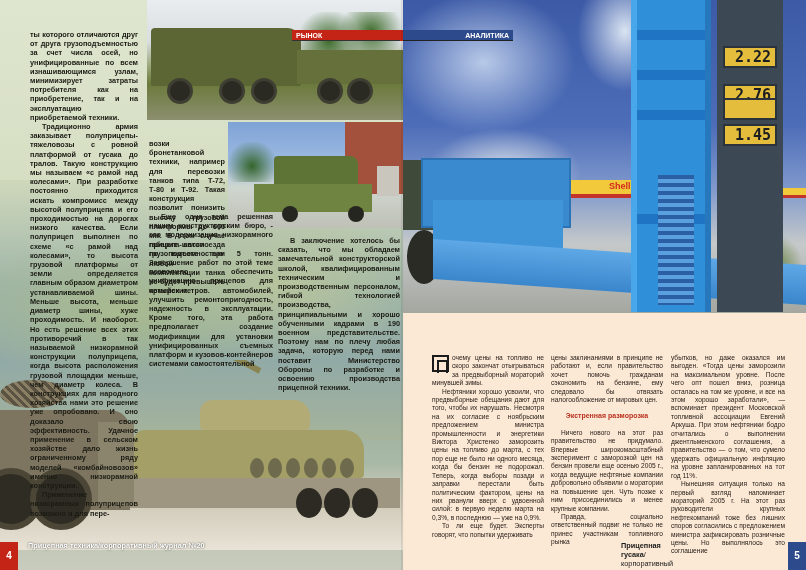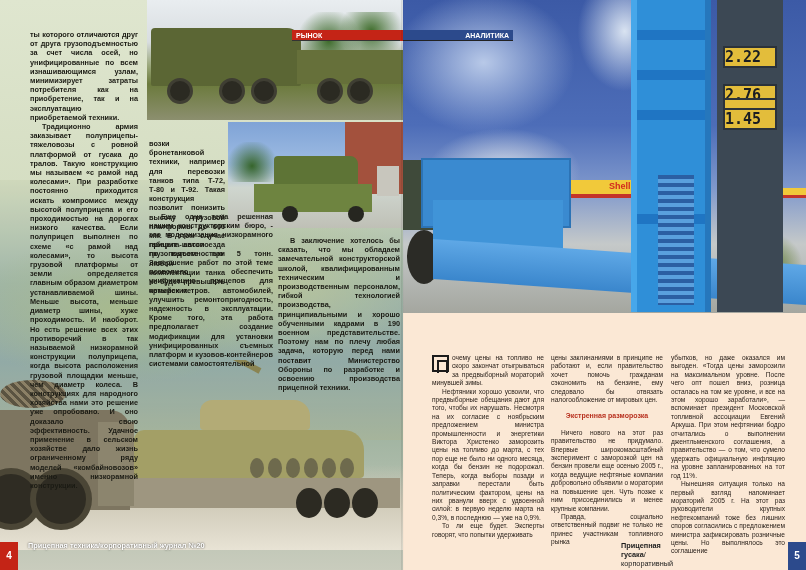--- a/index.html
+++ b/index.html
@@ -47,21 +47,21 @@
 
 .photo-right{left:0;top:0;width:403px;height:313px;
  background:radial-gradient(ellipse at 20% 20%,#b8c9e8 0%,transparent 20%),radial-gradient(ellipse at 55% 10%,#d9e3f1 0%,transparent 15%),radial-gradient(ellipse at 25% 55%,#d9dfe8 0%,transparent 18%),linear-gradient(180deg,#3c5aa6 0%,#4d6db8 40%,#7f98cc 60%,#c5c9c9 78%,#a4a69f 100%);}
 .photo-right .trailerbox{position:absolute;left:18px;top:158px;width:150px;height:70px;background:#3a8ad0;border:2px solid #2c73b5;}
 .photo-right .trailerbox2{position:absolute;left:30px;top:200px;width:130px;height:50px;background:#4094d8;}
 .photo-right .deck{position:absolute;left:30px;top:252px;width:373px;height:40px;background:linear-gradient(180deg,#5fa8e6 0%,#3a86cc 100%);transform:skewY(4deg);}
 .photo-right .mast{position:absolute;left:228px;top:0;width:80px;height:312px;background:#2f8fd8;border-left:6px solid #47a7ea;border-right:6px solid #2677bc;}
 .photo-right .mastbar{position:absolute;left:234px;width:68px;height:10px;background:#1f75c3;}
 .photo-right .spring{position:absolute;left:255px;top:175px;width:36px;height:130px;background:repeating-linear-gradient(180deg,#2b5fa3 0 4px,#5aa0de 4px 8px);}
 .photo-right .pricesign{position:absolute;left:314px;top:0;width:66px;height:312px;background:#3c4854;}
-.price{position:absolute;left:320px;width:54px;height:22px;background:#e3bd3b;border:2px solid #2b323a;font-family:"DejaVu Sans Mono",monospace;font-weight:bold;font-size:15px;line-height:18px;padding-right:4px;color:#1a1d22;}
+.price{position:absolute;left:320px;width:54px;height:22px;background:#e3bd3b;border:2px solid #2b323a;font-family:"DejaVu Sans Mono",monospace;font-weight:bold;font-size:15px;line-height:18px;text-align:right;padding-right:4px;color:#1a1d22;}
 .photo-right .shellcanopy{position:absolute;left:168px;top:180px;width:62px;height:18px;background:#f1c93a;border-bottom:4px solid #c4342a;}
 .photo-right .shelltxt{position:absolute;left:206px;top:181px;font-size:9px;font-weight:bold;color:#d22b1e;}
 .photo-right .shellcanopy2{position:absolute;left:380px;top:188px;width:23px;height:10px;background:#f1c93a;border-bottom:3px solid #c4342a;}
 .photo-right .bushes{position:absolute;left:330px;top:230px;width:73px;height:60px;background:radial-gradient(circle at 50% 60%,#5b7a2d 0%,transparent 65%);}
 .photo-right .tire{position:absolute;left:4px;top:230px;width:34px;height:54px;border-radius:50%;background:#2b2b26;}
 .photo-right .dark{position:absolute;left:0;top:160px;width:40px;height:70px;background:#3f4a3a;}
 
 .tag-red{position:absolute;left:292px;top:30px;width:112px;height:11px;background:#c42416;color:#fff;font-size:7px;font-weight:bold;line-height:11px;padding-left:4px;border-bottom:1px solid #333;}
 .tag-blue{position:absolute;left:403px;top:30px;width:110px;height:11px;background:#2c4a8c;color:#fff;font-size:7px;font-weight:bold;line-height:11px;text-align:right;padding-right:4px;border-bottom:1px solid #222;}
 .tag-red-end{position:absolute;left:400px;top:30px;width:3px;height:11px;background:#c42416;}
@@ -126,20 +126,21 @@
       <div class="bigwheel" style="left:-20px"></div>
       <div class="bigwheel" style="left:30px"></div>
       <div class="twheel" style="left:296px"></div>
         <div class="twheel" style="left:324px"></div>
         <div class="twheel" style="left:352px"></div>
     </div>
 
     <div class="col" style="left:30px;top:30px;width:108px;">
       <p class="noind">ты которого отличаются друг от друга грузоподъемностью за счет числа осей, но унифицированные по всем изнашивающимся узлам, минимизирует затраты потребителя как на приобретение, так и на эксплуатацию приобретаемой техники.</p>
       <p>Традиционно армия заказывает полуприцепы-тяжеловозы с ровной платформой от гусака до тралов. Такую конструкцию мы называем «с рамой над колесами». При разработке постоянно приходится искать компромисс между высотой полуприцепа и его проходимостью на дорогах низкого качества. Если полуприцеп выполнен по схеме «с рамой над колесами», то высота грузовой платформы от земли определяется главным образом диаметром устанавливаемой шины. Меньше высота, меньше диаметр шины, хуже проходимость. И наоборот. Но есть решение всех этих противоречий в так называемой низкорамной конструкции полуприцепа, когда высота расположения грузовой площадки меньше, чем диаметр колеса. В конструкциях для народного хозяйства нами это решение уже опробовано. И оно доказало свою эффективность. Удачное применение в сельском хозяйстве дало жизнь ограниченному ряду моделей «комбайновозов» именно низкорамной конструкции.</p>
+      <p>Применение низкорамных полуприцепов возможно и для пере-</p>
     </div>
 
     <div class="col" style="left:149px;top:139px;width:76px;">
       <p class="noind">возки бронетанковой техники, например для перевозки танков типа Т-72, Т-80 и Т-92. Такая конструкция позволит понизить высоту грузовой платформы до 600 мм. В этом случае габарит автопоезда по высоте при любой комплектации танка не будет превышать четырех метров.</p>
     </div>
     <div class="col" style="left:149px;top:212px;width:124px;">
       <p>Еще одна тема решенная нашим конструкторским бюро, - это модернизация низкорамного прицепа-шасси грузоподъемностью 5 тонн. Завершение работ по этой теме позволило обеспечить унификацию прицепов для армейских автомобилей, улучшить ремонтопригодность, надежность в эксплуатации. Кроме того, эта работа предполагает создание модификации для установки унифицированных съемных платформ и кузовов-контейнеров системами самостоятельной</p>
     </div>
 
     <div class="col" style="left:278px;top:232px;width:122px;">
@@ -160,21 +161,21 @@
       <div class="trailerbox2"></div>
       <div class="shellcanopy"></div>
       <div class="shelltxt">Shell</div>
       <div class="shellcanopy2"></div>
       <div class="bushes"></div>
       <div class="deck"></div>
       <div class="pricesign"></div>
       <div class="price" style="top:46px">2.22</div>
       <div class="price" style="top:84px">2.76</div>
       <div class="price" style="top:98px"></div>
-      <div class="price" style="top:108px">1.45</div>
+      <div class="price" style="top:124px">1.45</div>
       <div class="mast"></div>
       <div class="mastbar" style="top:30px"></div>
       <div class="mastbar" style="top:70px"></div>
       <div class="mastbar" style="top:110px"></div>
       <div class="mastbar" style="top:214px"></div>
       <div class="spring"></div>
     </div>
 
   </div>
 

